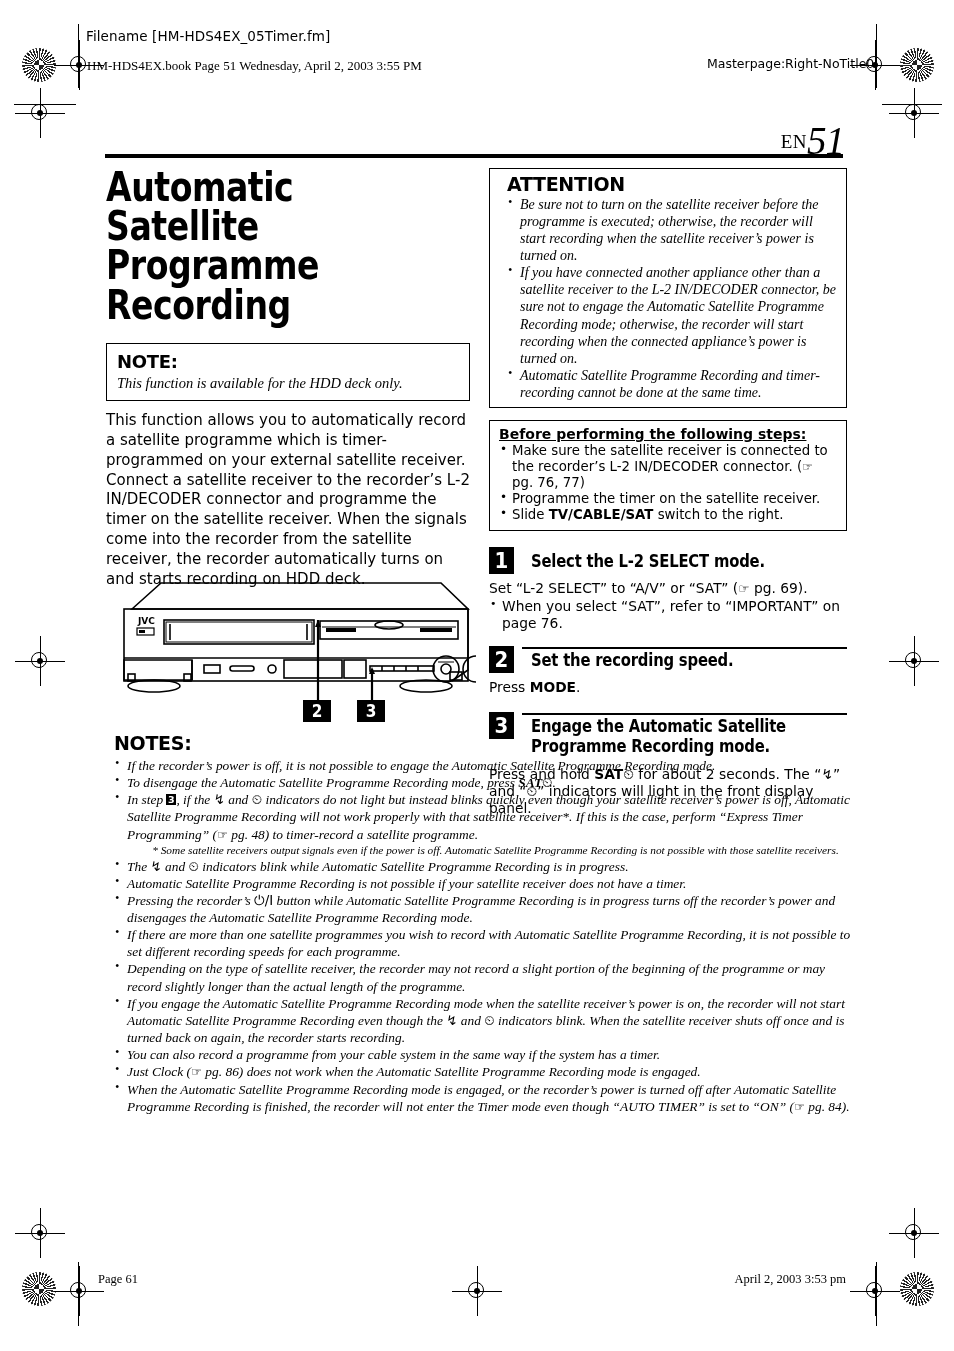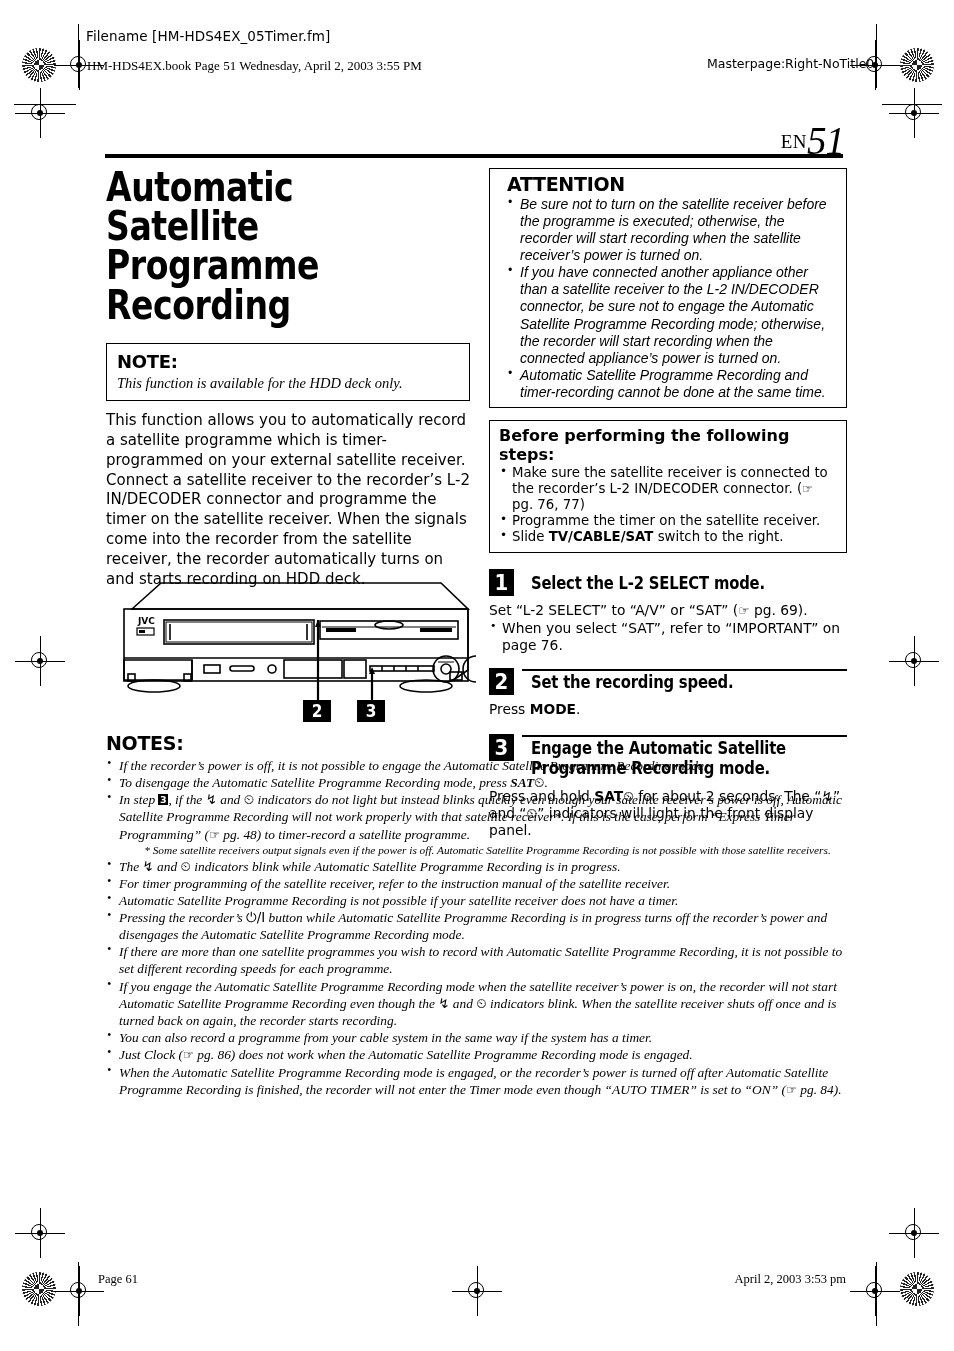--- a/index.html
+++ b/index.html
@@ -188,31 +188,32 @@
     margin-bottom: 0px;
   }
   ul.bullets > li:before {
     content: "\2022";
     position: absolute;
     left: 1px;
     top: -1px;
     font-size: 12px;
   }
   .attn-item {
-    font-family: Liberation Sans, sans-serif;
+    font-family: Liberation Serif, serif;
     font-style: italic;
     font-size: 14px;
     line-height: 1.22;
   }
 
   .before-title {
     font-family: "DejaVu Sans", sans-serif;
     font-weight: bold;
-    font-size: 16px;
+    font-size: 14px;
     margin: 0 0 1px 0;
+    text-decoration: underline;
   }
   .before-item {
     font-family: "DejaVu Sans", sans-serif;
     font-size: 13.3px;
     line-height: 1.21;
   }
   .before-item b { font-weight: bold; }
 
   
   .step {
@@ -268,21 +269,21 @@
   .step-sub:before {
     content: "\2022";
     position: absolute;
     left: 1px; top: -1px;
     font-size: 11px;
   }
 
   
   .notes {
     position: absolute;
-    left: 106px; top: 732px;
+    left: 114px; top: 732px;
     width: 742px;
   }
   .notes-title {
     font-family: "DejaVu Sans", sans-serif;
     font-weight: bold;
     font-size: 19px;
     letter-spacing: -0.3px;
     margin: 0 0 3px 0;
   }
   .note-item {
@@ -588,28 +589,28 @@
       <li class="note-item">If the recorder’s power is off, it is not possible to engage the Automatic Satellite Programme Recording mode.</li>
 
       <li class="note-item"><span>To disengage the Automatic Satellite Programme Recording mode, press </span><b>SAT</b><span class="sym">⏲</span><span>.</span></li>
 
       <li class="note-item"><span>In step </span><span class="stepbox">3</span><span>, if the </span><span class="sym">↯</span><span> and </span><span class="sym">⏲</span><span> indicators do not light but instead blinks quickly even though your satellite receiver’s power is off, Automatic Satellite Programme Recording will not work properly with that satellite receiver*. If this is the case, perform “Express Timer Programming” (</span><span class="hand">☞</span><span> pg. 48) to timer-record a satellite programme.</span>
         <div class="note-sub">* Some satellite receivers output signals even if the power is off. Automatic Satellite Programme Recording is not possible with those satellite receivers.</div>
       </li>
 
       <li class="note-item"><span>The </span><span class="sym">↯</span><span> and </span><span class="sym">⏲</span><span> indicators blink while Automatic Satellite Programme Recording is in progress.</span></li>
 
-      <li class="note-item">For timer programming of the satellite receiver, refer to the instruction manual of the satellite receiver.</li>
 
       <li class="note-item">Automatic Satellite Programme Recording is not possible if your satellite receiver does not have a timer.</li>
 
       <li class="note-item"><span>Pressing the recorder’s </span><span class="sym">⏻/I</span><span> button while Automatic Satellite Programme Recording is in progress turns off the recorder’s power and disengages the Automatic Satellite Programme Recording mode.</span></li>
 
       <li class="note-item">If there are more than one satellite programmes you wish to record with Automatic Satellite Programme Recording, it is not possible to set different recording speeds for each programme.</li>
 
+      <li class="note-item">Depending on the type of satellite receiver, the recorder may not record a slight portion of the beginning of the programme or may record slightly longer than the actual length of the programme.</li>
 
       <li class="note-item"><span>If you engage the Automatic Satellite Programme Recording mode when the satellite receiver’s power is on, the recorder will not start Automatic Satellite Programme Recording even though the </span><span class="sym">↯</span><span> and </span><span class="sym">⏲</span><span> indicators blink. When the satellite receiver shuts off once and is turned back on again, the recorder starts recording.</span></li>
 
       <li class="note-item">You can also record a programme from your cable system in the same way if the system has a timer.</li>
 
       <li class="note-item"><span>Just Clock (</span><span class="hand">☞</span><span> pg. 86) does not work when the Automatic Satellite Programme Recording mode is engaged.</span></li>
 
       <li class="note-item"><span>When the Automatic Satellite Programme Recording mode is engaged, or the recorder’s power is turned off after Automatic Satellite Programme Recording is finished, the recorder will not enter the Timer mode even though “AUTO TIMER” is set to “ON” (</span><span class="hand">☞</span><span> pg. 84).</span></li>
 
     </ul>

